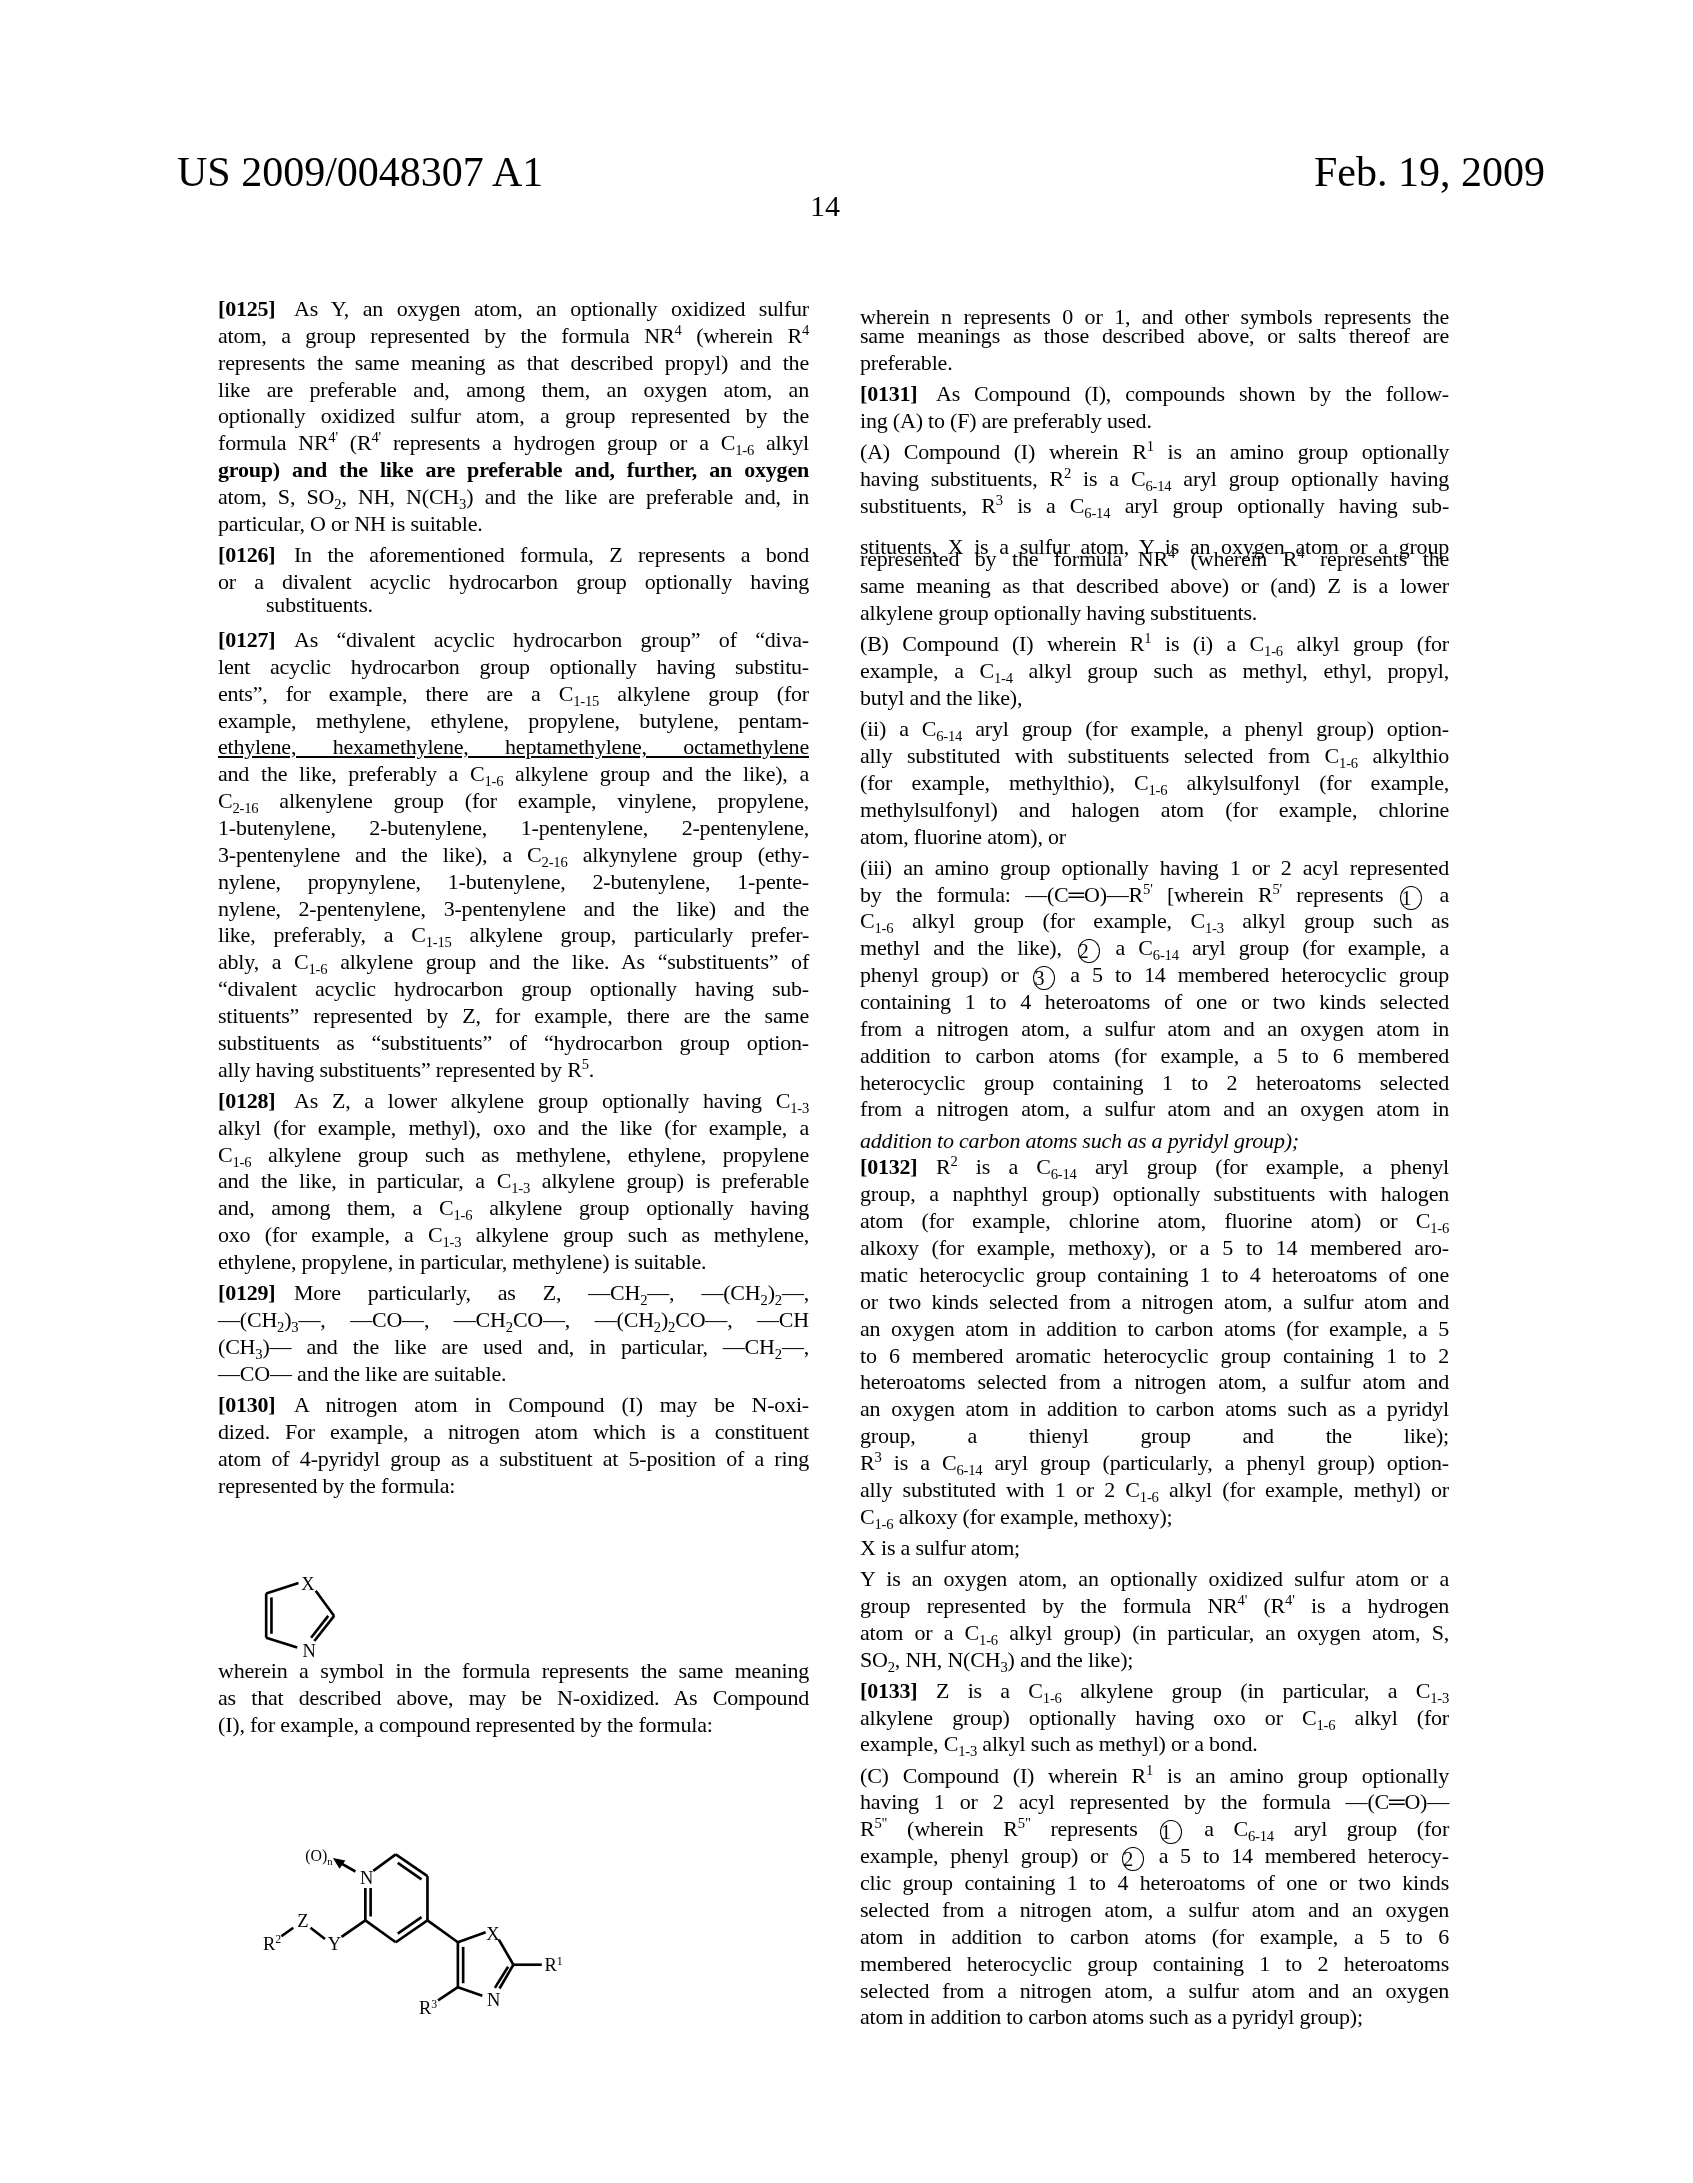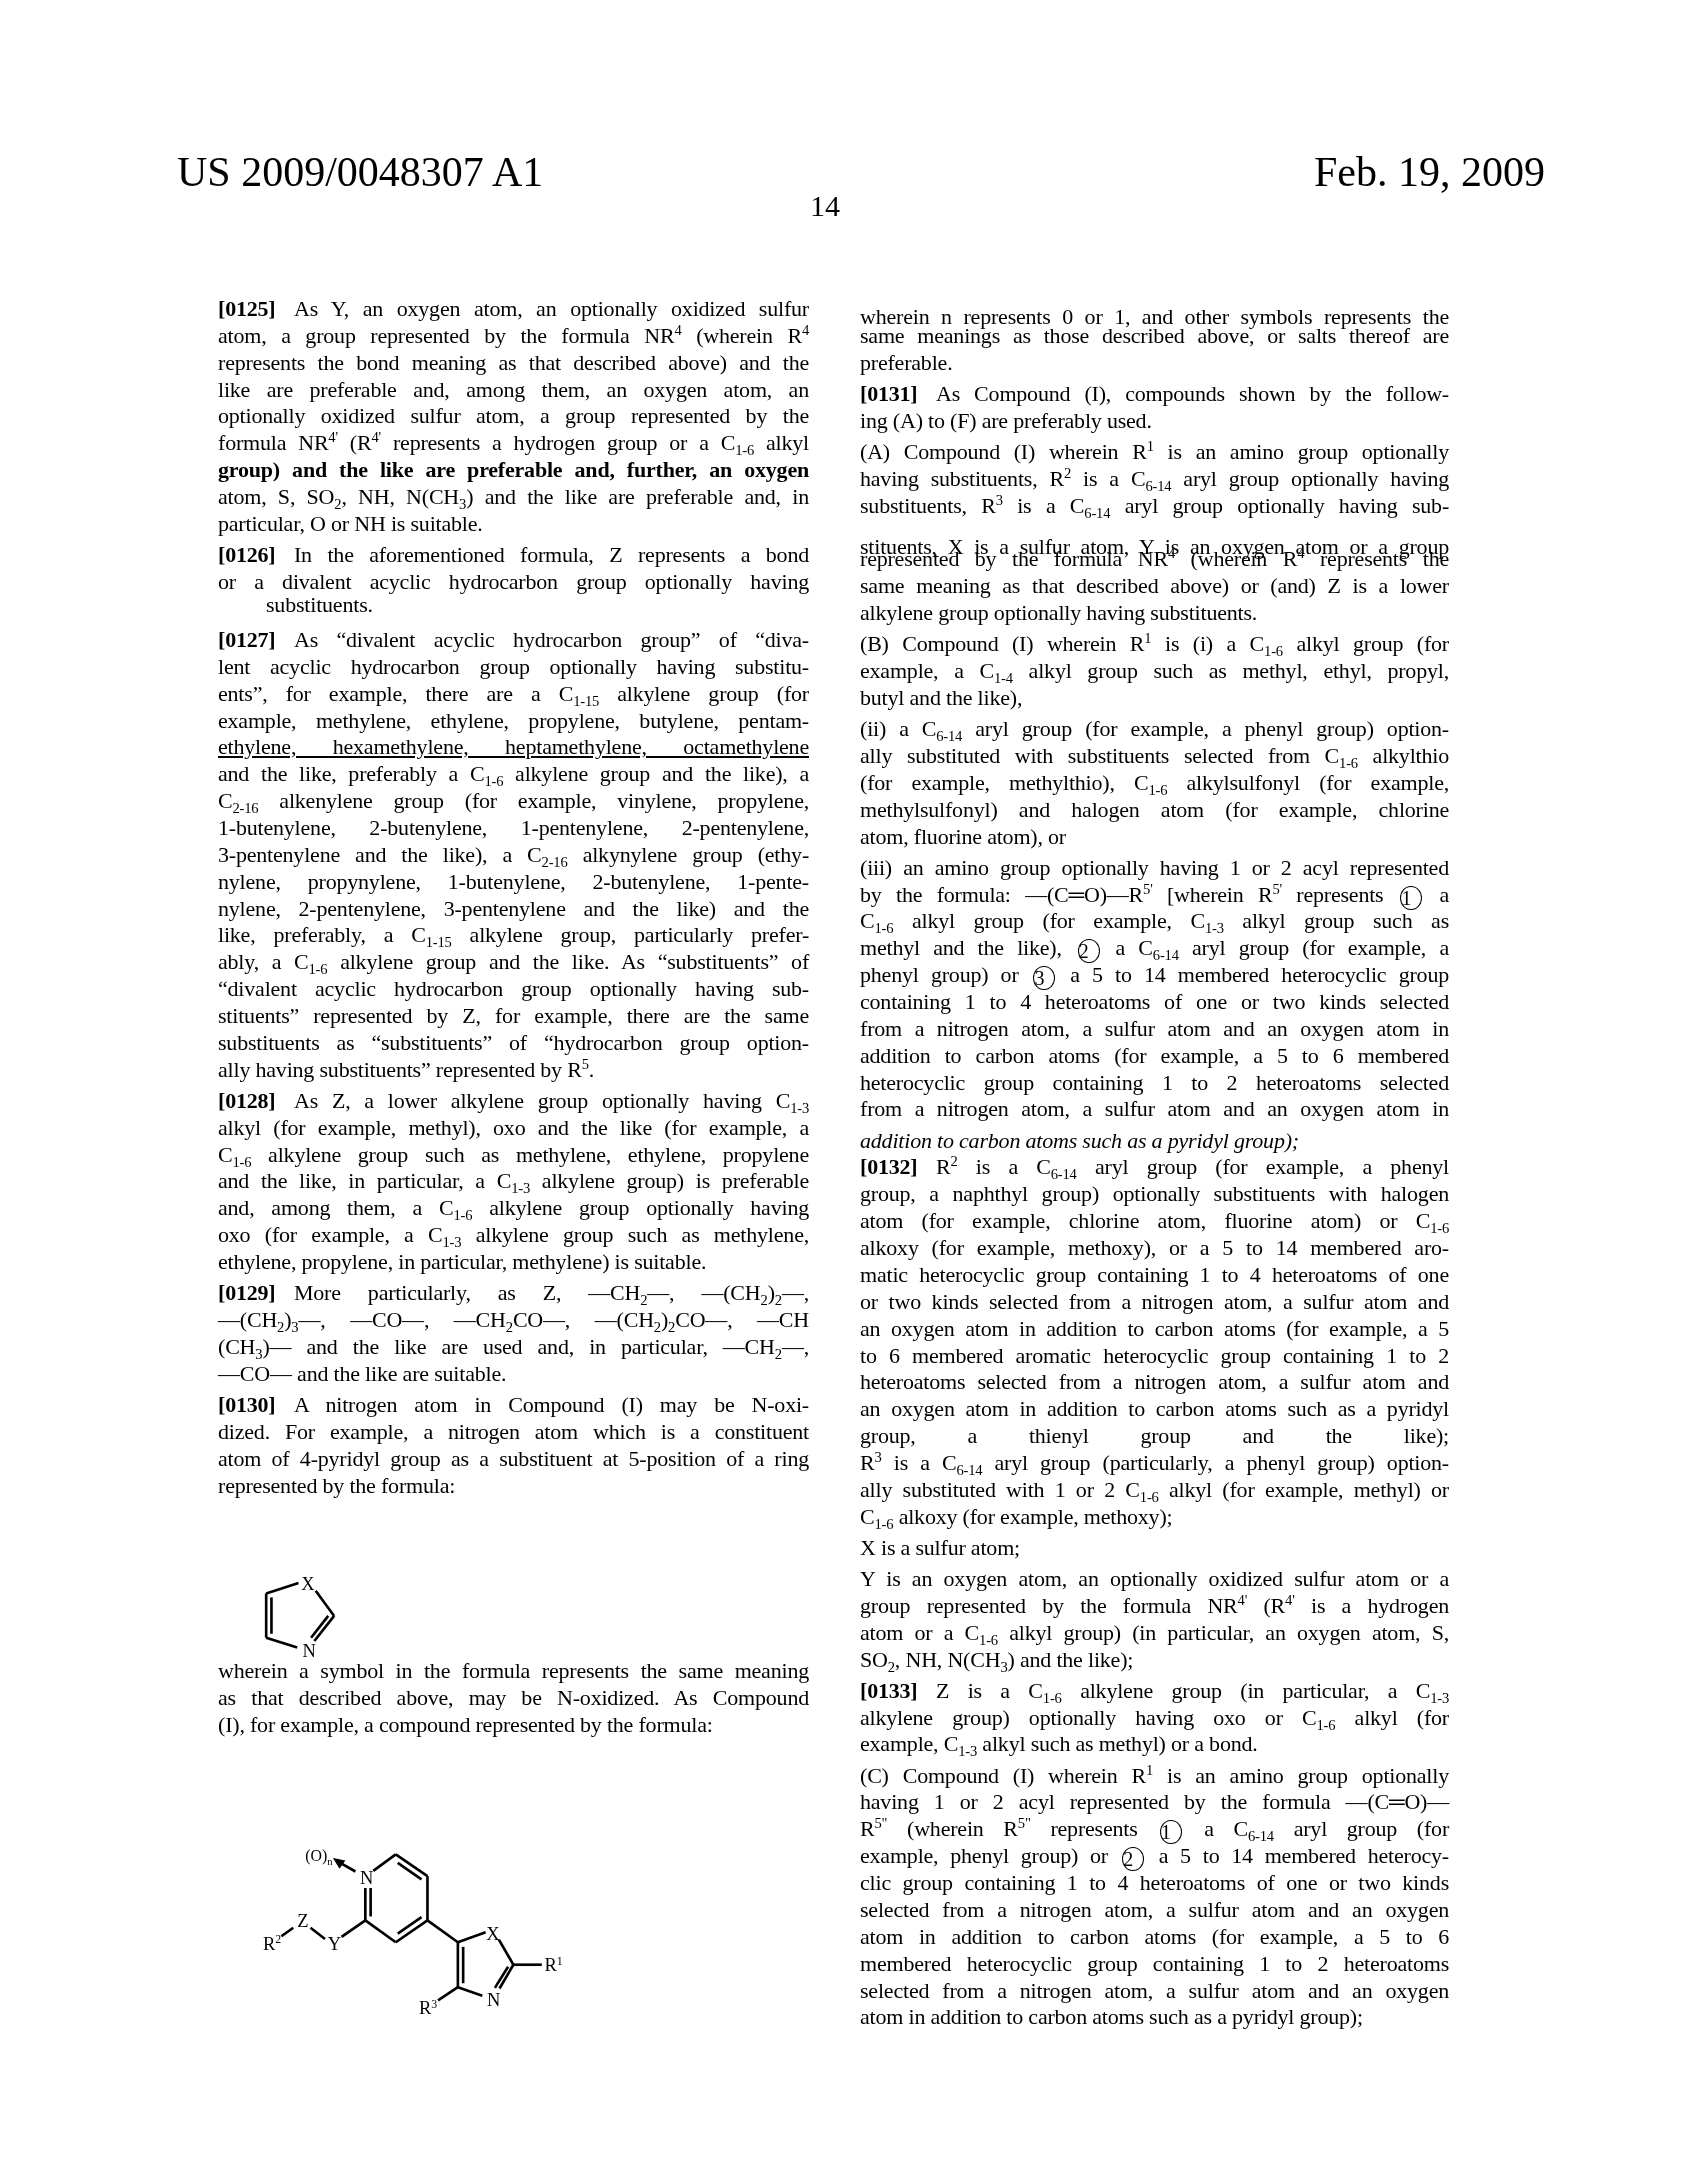--- a/index.html
+++ b/index.html
@@ -28,21 +28,21 @@
 </head>
 <body>
 
 <div class="hdr" id="hdr-left">US 2009/0048307 A1</div>
 <div class="hdr" id="hdr-right">Feb. 19, 2009</div>
 <div class="hdr" id="hdr-page">14</div>
 
 <div class="col" id="col-left">
     <div class="line" style="top: 0px;"><b>[0125]</b><span>As Y, an oxygen atom, an optionally oxidized sulfur</span></div>
     <div class="line" style="top: 27px;"><span>atom, a group represented by the formula NR</span><sup>4</sup><span> (wherein R</span><sup>4</sup></div>
-    <div class="line" style="top: 54px;"><span>represents the bond meaning as that described above) and the</span></div>
+    <div class="line" style="top: 54px;"><span>represents the same meaning as that described propyl) and the</span></div>
     <div class="line" style="top: 81px;"><span>like are preferable and, among them, an oxygen atom, an</span></div>
     <div class="line" style="top: 107px;"><span>optionally oxidized sulfur atom, a group represented by the</span></div>
     <div class="line" style="top: 134px;"><span>formula NR</span><sup>4'</sup><span> (R</span><sup>4'</sup><span> represents a hydrogen group or a C</span><sub>1-6</sub><span> alkyl</span></div>
     <div class="line" style="top: 161px; font-weight: bold;"><span>group) and the like are preferable and, further, an oxygen</span></div>
     <div class="line" style="top: 188px;"><span>atom, S, SO</span><sub>2</sub><span>, NH, N(CH</span><sub>3</sub><span>) and the like are preferable and, in</span></div>
     <div class="line last" style="top: 215px;"><span>particular, O or NH is suitable.</span></div>
     <div class="line" style="top: 246px;"><b>[0126]</b><span>In the aforementioned formula, Z represents a bond</span></div>
     <div class="line" style="top: 273px;"><span>or a divalent acyclic hydrocarbon group optionally having</span></div>
     <div class="line last" style="top: 296px; margin-left: 48px;"><span>substituents.</span></div>
     <div class="line" style="top: 331px;"><b>[0127]</b><span>As “divalent acyclic hydrocarbon group” of “diva-</span></div>

